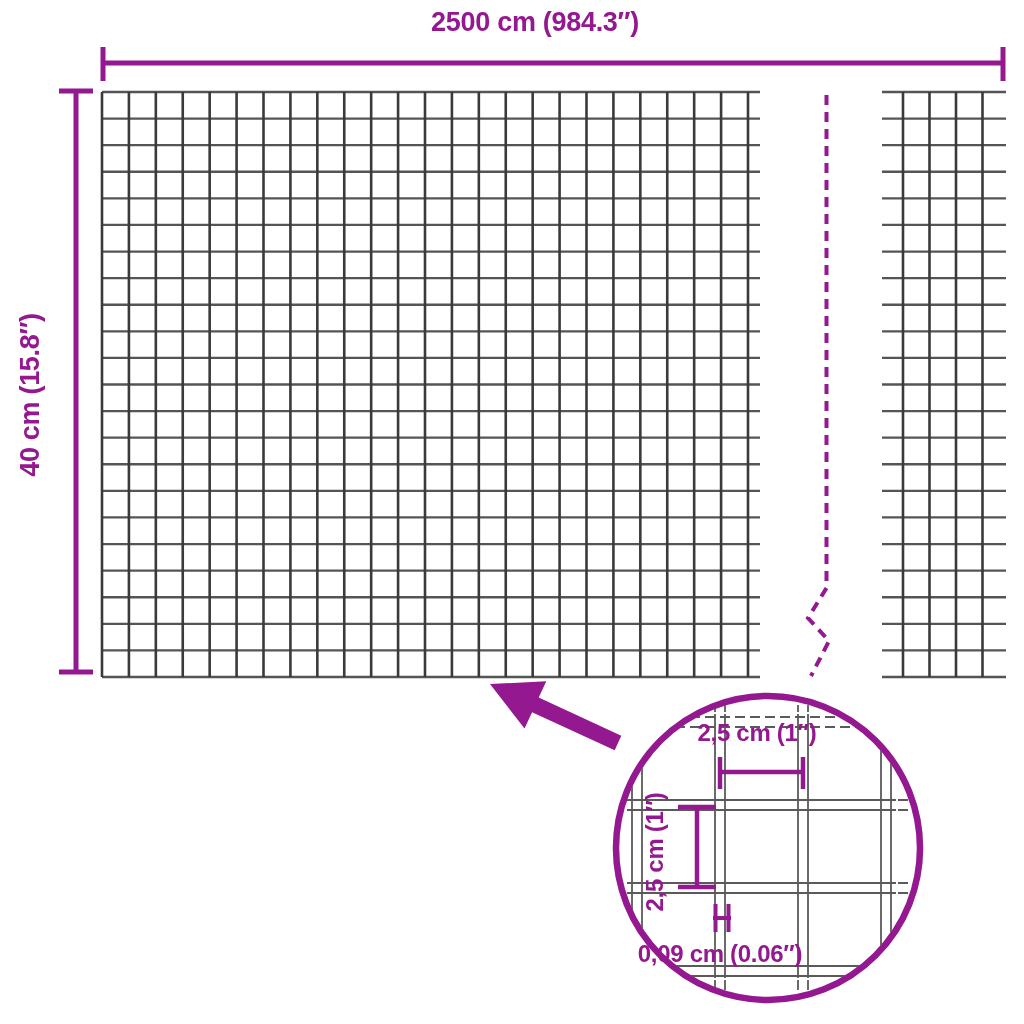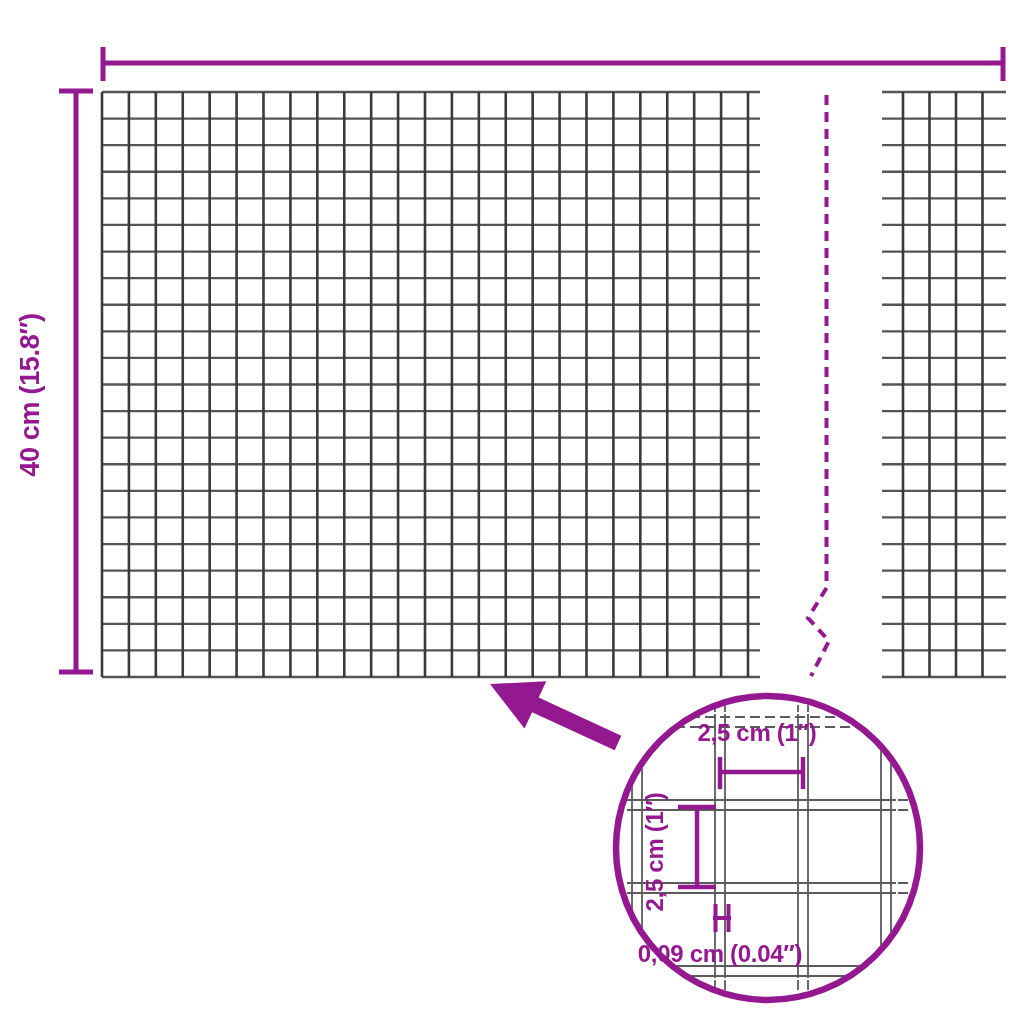--- a/index.html
+++ b/index.html
@@ -178,21 +178,22 @@
         <line x1="803" y1="757" x2="803" y2="789" stroke="#94188F" stroke-width="4.5" stroke-linecap="butt"></line>
         <line x1="697" y1="807" x2="697" y2="887" stroke="#94188F" stroke-width="4.5" stroke-linecap="butt"></line>
         <line x1="678" y1="807" x2="716" y2="807" stroke="#94188F" stroke-width="4.5" stroke-linecap="butt"></line>
         <line x1="678" y1="887" x2="716" y2="887" stroke="#94188F" stroke-width="4.5" stroke-linecap="butt"></line>
         <line x1="715.5" y1="904" x2="715.5" y2="932" stroke="#94188F" stroke-width="4" stroke-linecap="butt"></line>
         <line x1="728.5" y1="904" x2="728.5" y2="932" stroke="#94188F" stroke-width="4" stroke-linecap="butt"></line>
         <line x1="713" y1="918" x2="731" y2="918" stroke="#94188F" stroke-width="4" stroke-linecap="butt"></line>
       </g>
     </svg>
 
+  <div class="dim-label main" style="left:535px;top:22px;">2500 cm (984.3″)</div>
 
   <div class="dim-label main vertical" style="left:30px;top:395px;">40 cm (15.8″)</div>
 
   <div class="dim-label detail" style="left:757px;top:733px;">2,5 cm (1″)</div>
 
   <div class="dim-label detail vertical" style="left:655px;top:852px;">2,5 cm (1″)</div>
 
-  <div class="dim-label detail" style="left:720px;top:954px;">0,09 cm (0.04″)</div>
+  <div class="dim-label detail" style="left:720px;top:954px;">0,09 cm (0.06″)</div>
 </div>
 
 </body></html>

